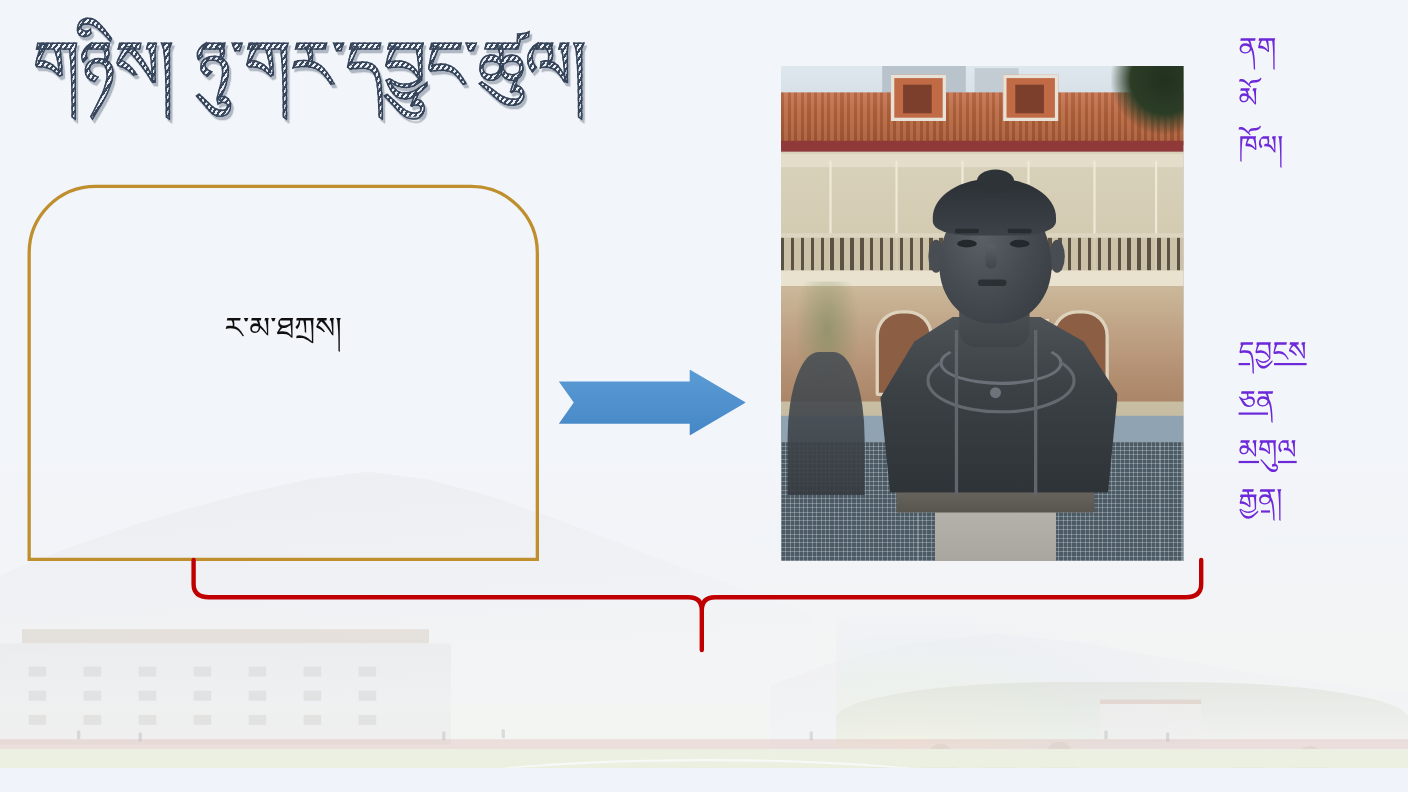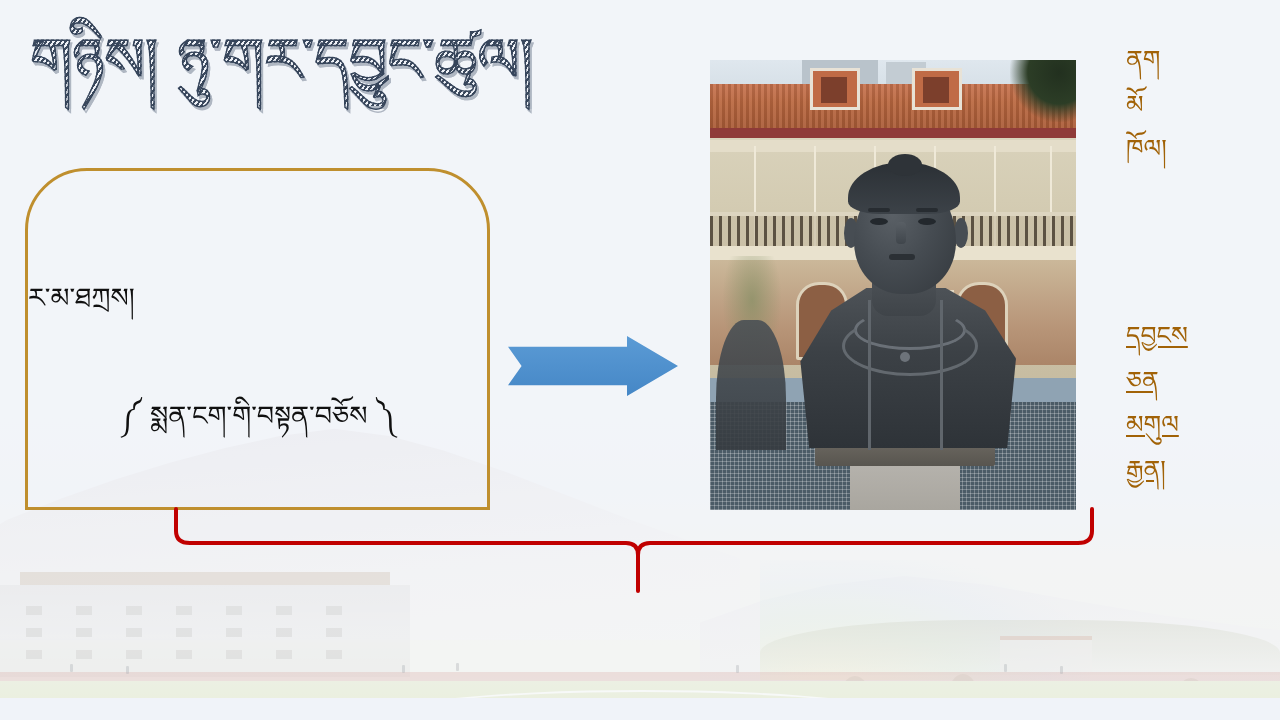--- a/index.html
+++ b/index.html
@@ -65,21 +65,21 @@
     -webkit-text-stroke:1.4px #35445a;
     filter:drop-shadow(2px 3px 0 rgba(120,132,150,.55));
   }
 
   
   .callout{
     position:absolute;left:25px;top:168px;width:465px;height:342px;
     border:3px solid #bf8f2e;border-radius:62px 62px 0 0;
     box-sizing:border-box;background:transparent;
   }
-  .callout-l1{position:absolute;left:0;right:0;top:96px;text-align:left;
+  .callout-l1{position:absolute;left:0;right:0;top:96px;text-align:center;
     font-size:27px;color:#101010;white-space:nowrap;}
   .callout-l2{position:absolute;left:0;right:0;top:214px;text-align:center;
     font-size:27px;color:#101010;white-space:nowrap;}
 
   
   .arrow{
     position:absolute;left:508px;top:336px;width:170px;height:60px;
     background:linear-gradient(180deg,#5b9bd5 0%,#4f90cd 55%,#4587c6 100%);
     clip-path:polygon(0% 18%,8% 18%,8% 18%,70% 18%,70% 0%,100% 50%,70% 100%,70% 82%,8% 82%,0% 82%,8% 50%);
   }
@@ -150,21 +150,21 @@
     border:3px solid #6a7077;border-radius:50%;border-top-color:transparent;}
   .bust-neck2{position:absolute;left:46px;top:156px;width:130px;height:54px;
     border:3px solid #63696f;border-radius:50%;border-top-color:transparent;}
   .bust-pend{position:absolute;left:104px;top:192px;width:10px;height:10px;
     background:#6d737a;border-radius:50%;}
   .bust-chain{position:absolute;top:140px;width:3px;height:150px;background:#60666c;}
   .bust-side{position:absolute;left:-80px;top:160px;width:70px;height:130px;
     background:linear-gradient(180deg,#4a5055,#353a3f);border-radius:40% 40% 0 0/60% 60% 0 0;opacity:.9;}
 
   
-  .vcol{position:absolute;font-size:25px;color:#a16207;line-height:1.78;margin-top:16px;}
+  .vcol{position:absolute;font-size:25px;color:#6d28d9;line-height:1.78;}
   .vcol div{white-space:nowrap;}
   .vcol-1{left:1126px;top:22px;}
   .vcol-2{left:1126px;top:298px;text-decoration:underline;}
 
   
   .bracket{position:absolute;left:160px;top:505px;width:950px;height:90px;}
 
   
   .goldbox{position:absolute;left:381px;top:578px;width:423px;height:110px;
     background:#7f6208;border:3px solid #0a0a0a;box-sizing:border-box;
@@ -231,21 +231,20 @@
     <div class="bg-ppl" style="left:1004px;top:664px"></div>
     <div class="bg-ppl" style="left:1060px;top:666px"></div>
 
     <div class="bg-veil"></div>
   </div>
 
   <div class="title">གཉིས། ཉུ་གར་དབྱུང་ཚུལ།</div>
 
   <div class="callout">
     <div class="callout-l1">ར་མ་ཐཀྲས།</div>
-    <div class="callout-l2">༼ སྨན་ངག་གི་བསྟན་བཅོས ༽</div>
   </div>
 
   <div class="arrow"></div>
 
   <div class="photo">
     <div class="ph-sky"></div>
     <div class="ph-tower"></div>
     <div class="ph-tower2"></div>
     <div class="ph-roof"></div>
     <div class="ph-dorm" style="left:100px;">

